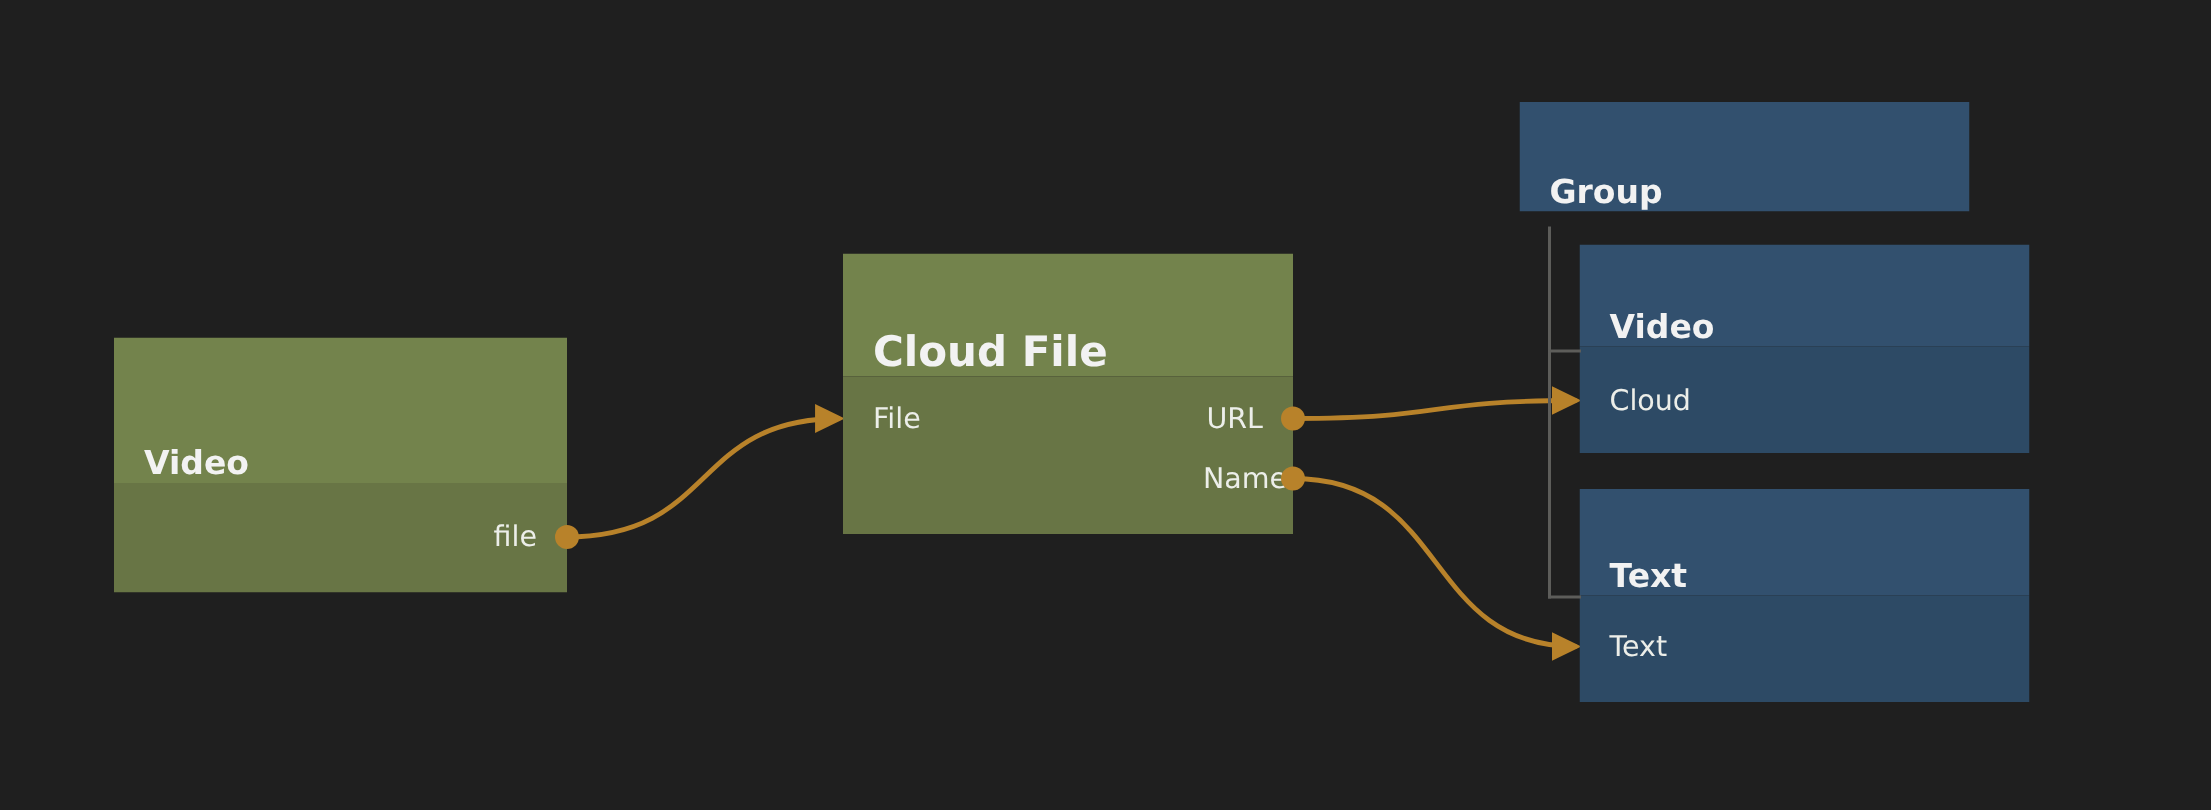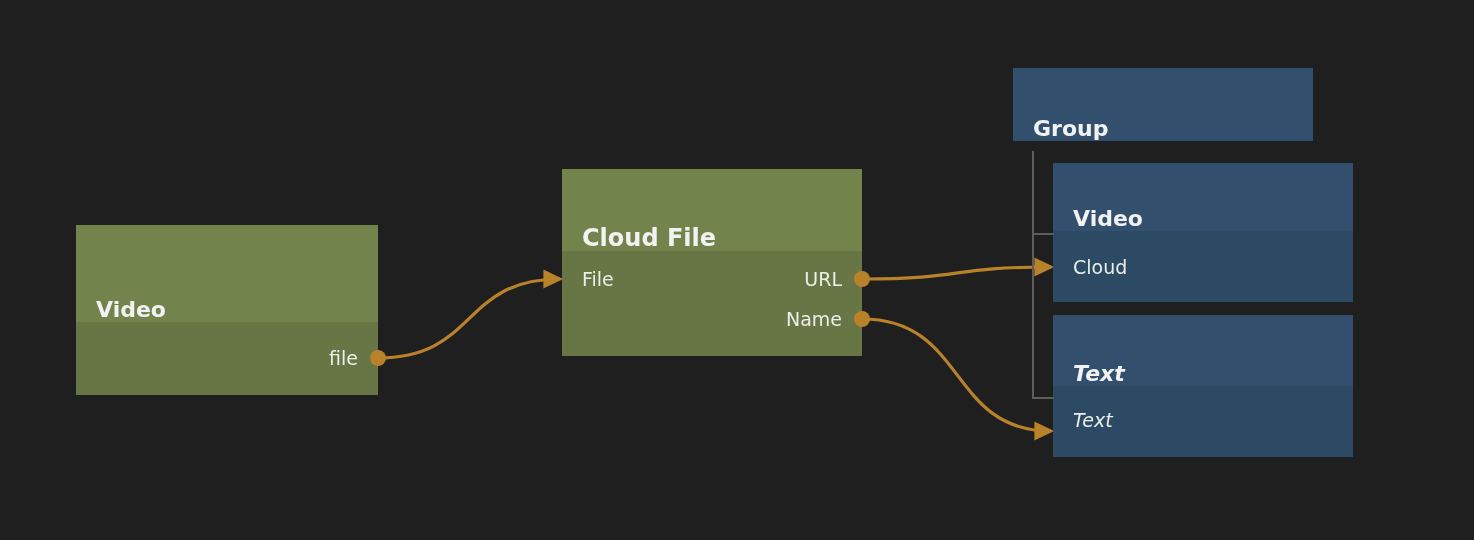--- a/index.html
+++ b/index.html
@@ -121,48 +121,48 @@
         <div class="node-header" style="height: 97px; padding: 0px 20px;">
           <div class="node-title" style="font-size: 22px;">Video</div>
         </div>
         <div class="node-body" style="height: 73px;"></div>
         <div class="port-row out" style="top: 122px; left: 0px; height: 22px; padding: 0px 20px;">
           <span class="port-label" style="font-size: 19px;">file</span>
         </div>
       </div>
       <div class="node green" style="left: 562px; top: 169px; width: 300px; height: 187px;">
         <div class="node-header" style="height: 82px; padding: 0px 20px;">
-          <div class="node-title" style="font-size: 24px;">Cloud File</div>
+          <div class="node-title" style="font-size: 28px;">Cloud File</div>
         </div>
         <div class="node-body" style="height: 105px;"></div>
         <div class="port-row in" style="top: 99px; left: 0px; height: 22px; padding: 0px 20px;">
           <span class="port-label" style="font-size: 19px;">File</span>
         </div>
         <div class="port-row out" style="top: 99px; left: 0px; height: 22px; padding: 0px 20px;">
           <span class="port-label" style="font-size: 19px;">URL</span>
         </div>
-        <div class="port-row out" style="top: 139px; left: 0px; height: 22px; padding: 0px 20px;">
+        <div class="port-row out" style="top: 139px; left: 0px; height: 22px; padding: 0px 4px;">
           <span class="port-label" style="font-size: 19px;">Name</span>
         </div>
       </div>
       <div class="node group" style="left: 1013px; top: 68px; width: 300px; height: 73px;">
         <div class="node-header" style="height: 73px; padding: 0px 20px;">
           <div class="node-title" style="font-size: 22px;">Group</div>
         </div>
       </div>
       <div class="node blue" style="left: 1053px; top: 163px; width: 300px; height: 139px;">
         <div class="node-header" style="height: 68px; padding: 0px 20px;">
           <div class="node-title" style="font-size: 22px;">Video</div>
         </div>
         <div class="node-body" style="height: 71px;"></div>
         <div class="port-row in" style="top: 93px; left: 0px; height: 22px; padding: 0px 20px;">
           <span class="port-label" style="font-size: 19px;">Cloud</span>
         </div>
       </div>
-      <div class="node blue" style="left: 1053px; top: 315px; width: 300px; height: 142px; font-style: italic;">
+      <div class="node blue" style="left: 1053px; top: 326px; width: 300px; height: 142px;">
         <div class="node-header" style="height: 71px; padding: 0px 20px;">
           <div class="node-title" style="font-size: 22px;">Text</div>
         </div>
         <div class="node-body" style="height: 71px;"></div>
         <div class="port-row in" style="top: 94px; left: 0px; height: 22px; padding: 0px 20px;">
           <span class="port-label" style="font-size: 19px;">Text</span>
         </div>
       </div>
     </div>
 

